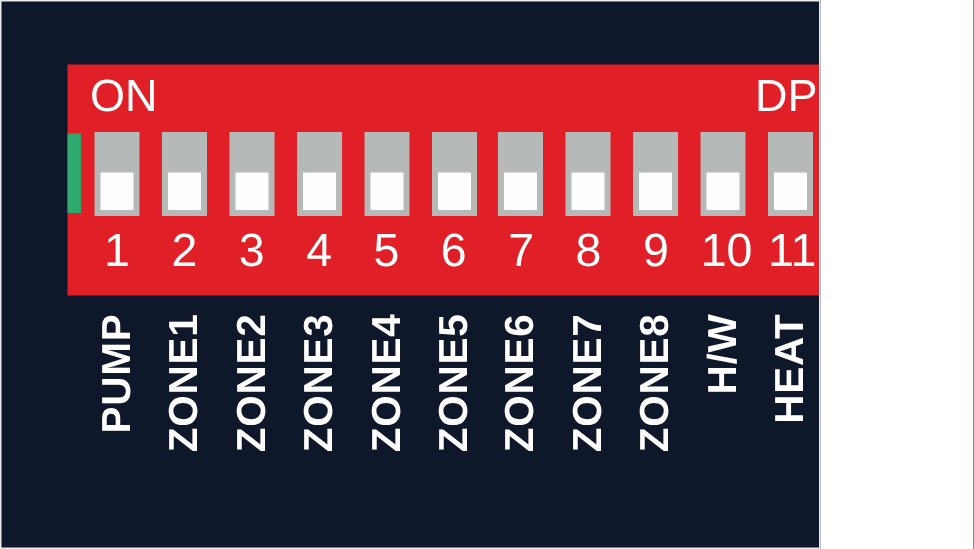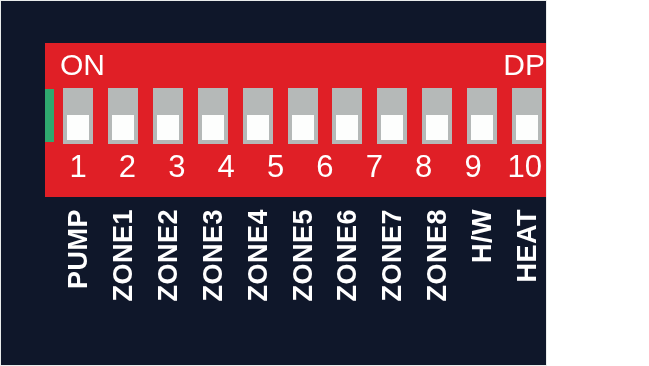--- a/index.html
+++ b/index.html
@@ -193,20 +193,21 @@
       <div class="switch-number">1</div>
       <div class="switch-number">2</div>
       <div class="switch-number">3</div>
       <div class="switch-number">4</div>
       <div class="switch-number">5</div>
       <div class="switch-number">6</div>
       <div class="switch-number">7</div>
       <div class="switch-number">8</div>
       <div class="switch-number">9</div>
       <div class="switch-number">10</div>
+      <div class="switch-number">11</div>
       <div class="switch-number">9</div>
     </div>
 
   <div id="legend-row">
       <div class="legend-cell">
         <div class="legend-text">PUMP</div>
       </div>
       <div class="legend-cell">
         <div class="legend-text">ZONE1</div>
       </div>

